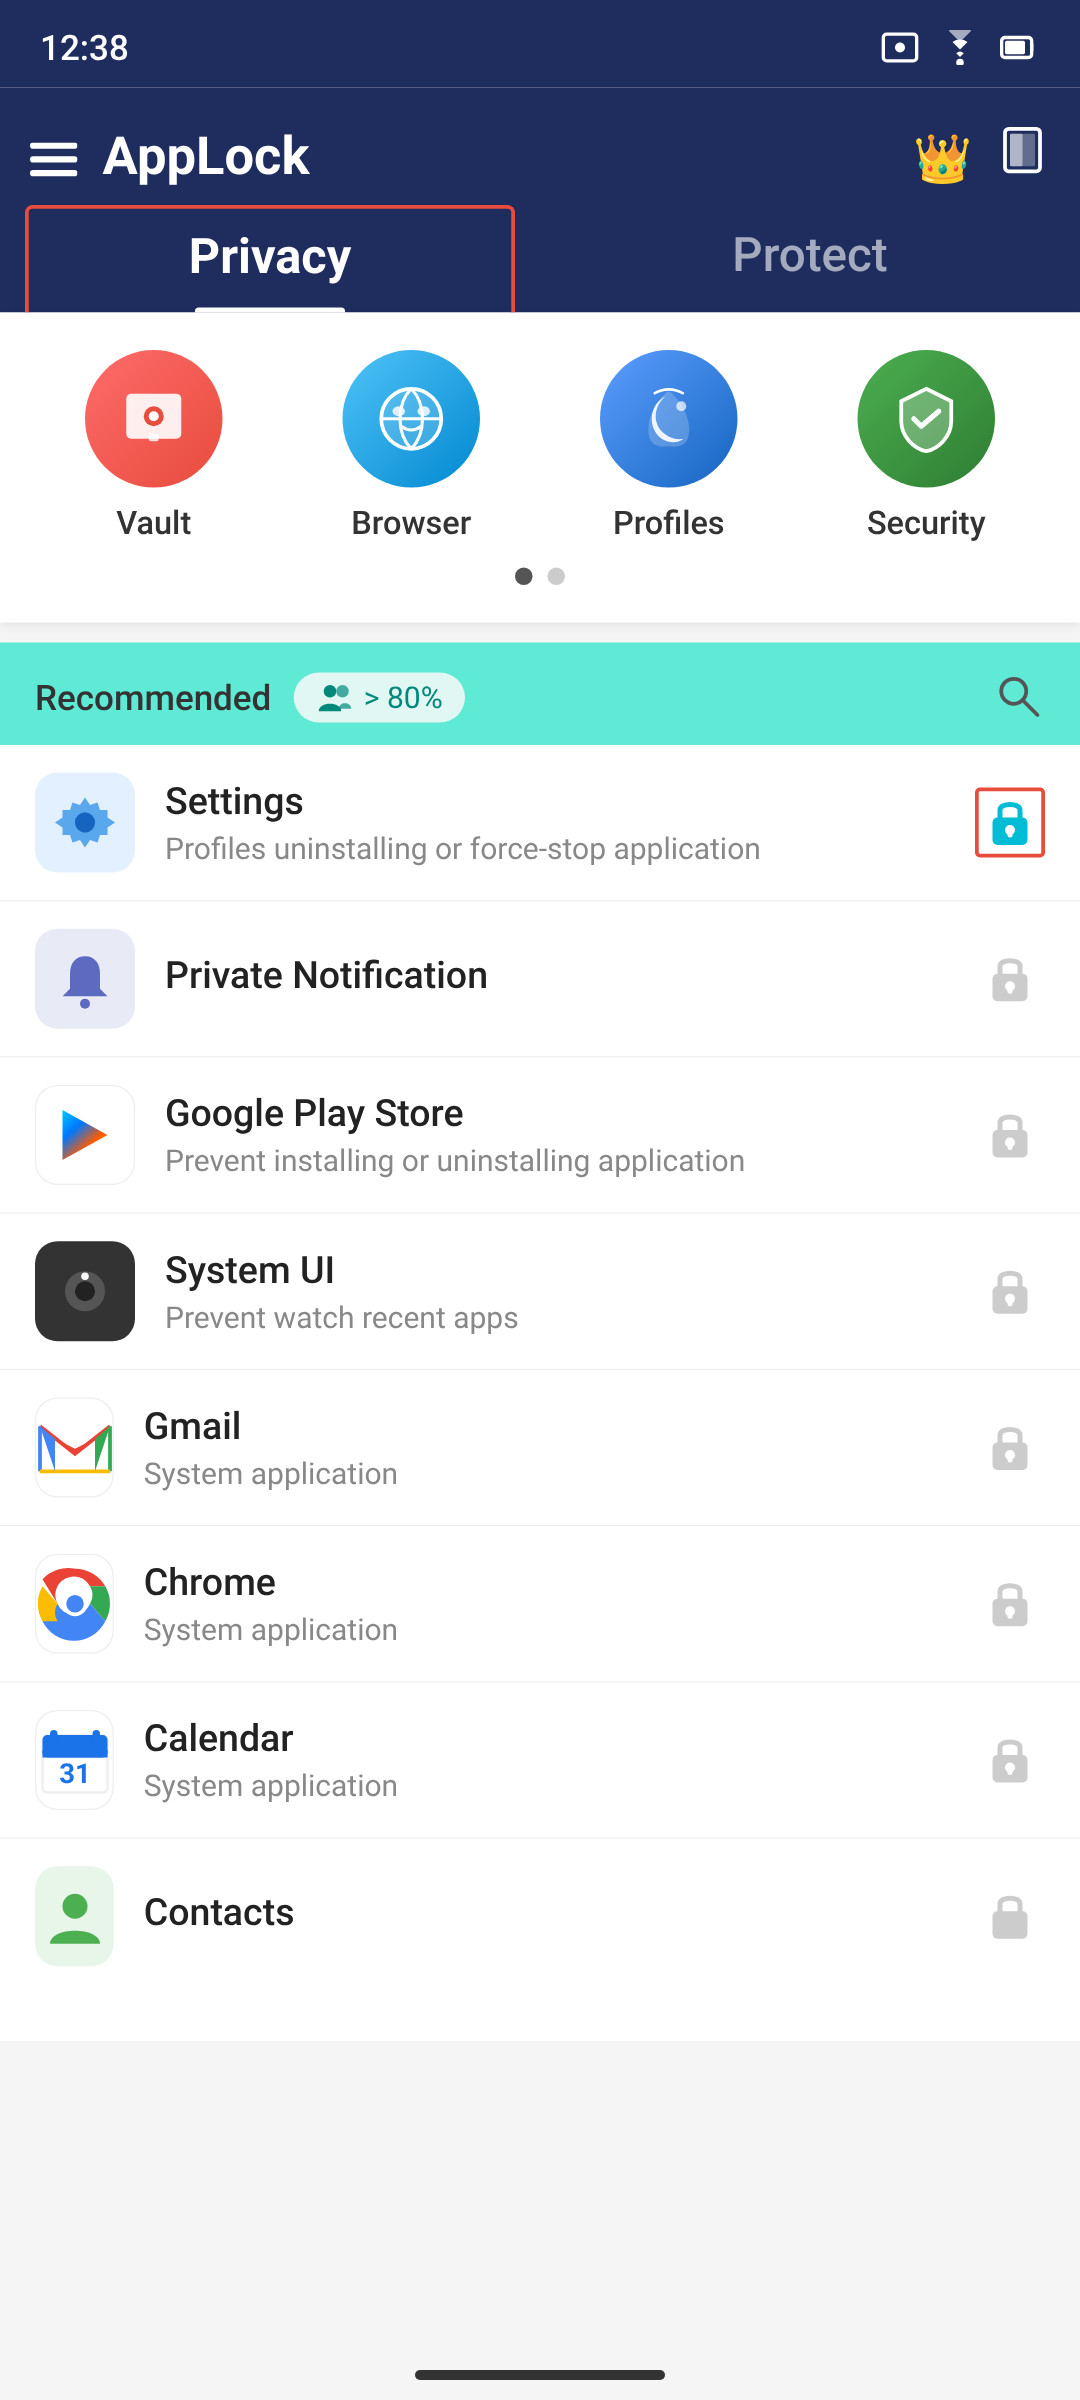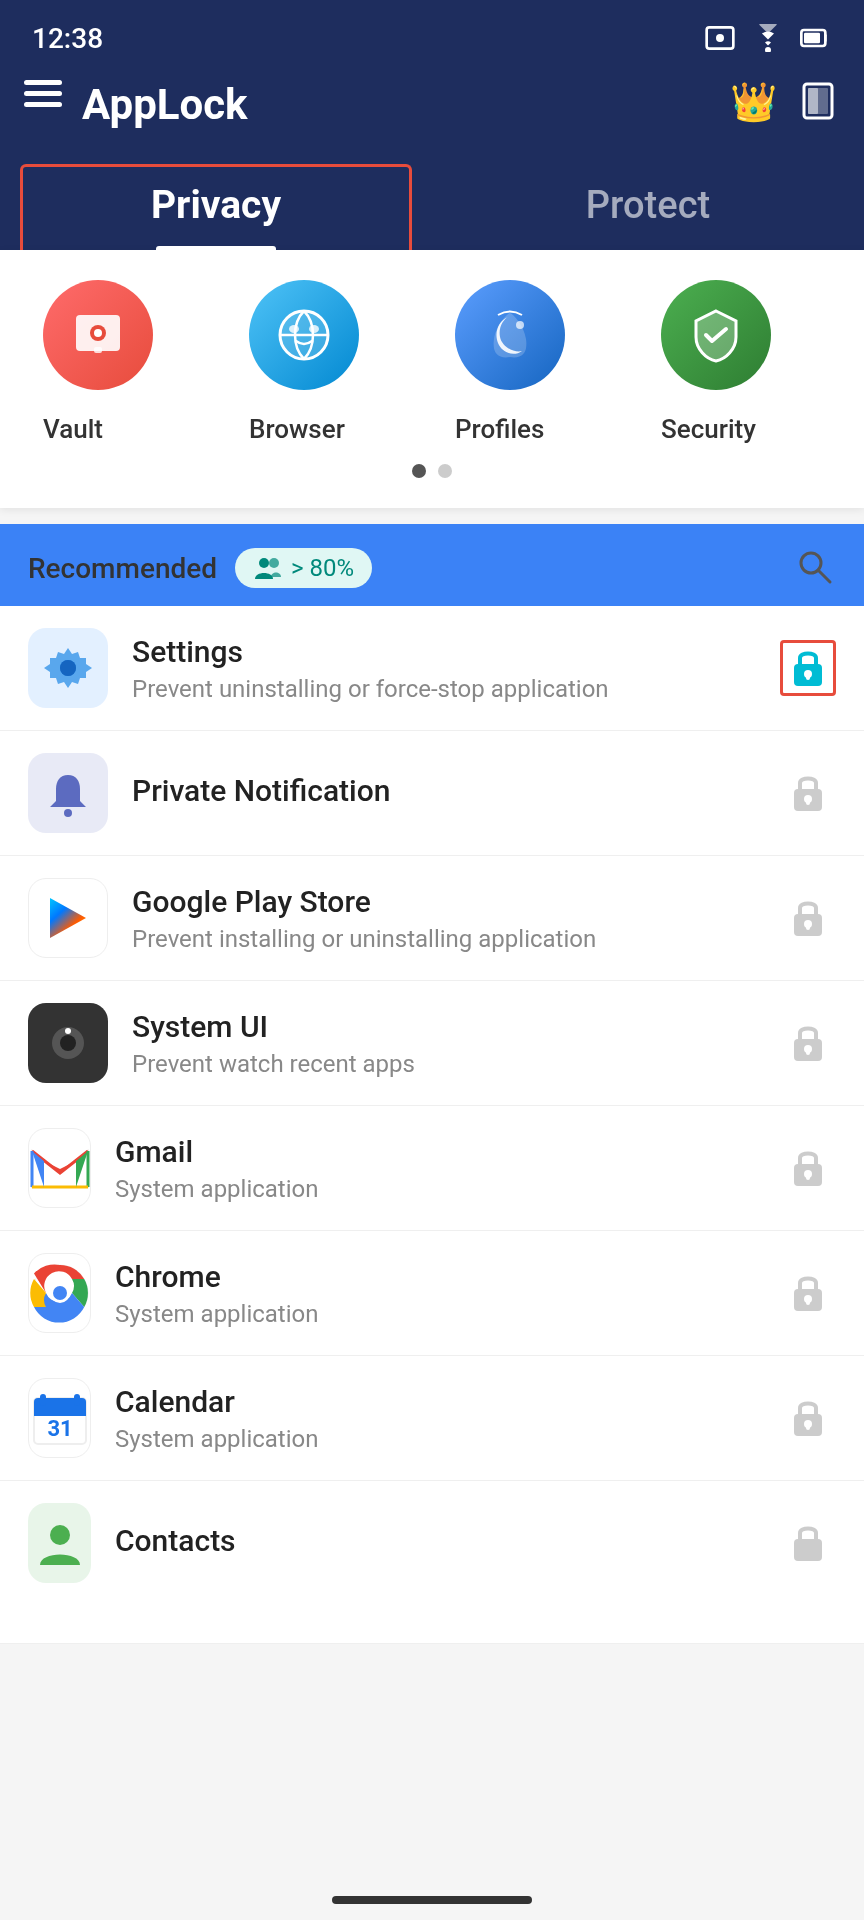--- a/index.html
+++ b/index.html
@@ -31,21 +31,21 @@
       align-items: center;
     }
     .status-icons svg {
       fill: white;
     }
 
     
     .app-bar {
       background: #1e2d5e;
       display: flex;
-      align-items: flex-start;
+      align-items: flex-end;
       padding: 10px 24px 10px 24px;
       height: 90px;
       gap: 20px;
     }
     .hamburger-icon {
       color: white;
       font-size: 30px;
       cursor: pointer;
     }
     .app-title {
@@ -121,21 +121,22 @@
       box-shadow: 0 2px 8px rgba(0,0,0,0.08);
     }
     .feature-row {
       display: flex;
       justify-content: space-around;
       align-items: flex-start;
     }
     .feature-item {
       display: flex;
       flex-direction: column;
-      gap: 24px;
+      align-items: center;
+      gap: 14px;
       cursor: pointer;
       width: 160px;
     }
     .feature-icon-circle {
       width: 110px;
       height: 110px;
       border-radius: 50%;
       display: flex;
       align-items: center;
       justify-content: center;
@@ -179,21 +180,21 @@
     }
     .dot.active { background: #555; }
     .dot.inactive { background: #ccc; }
 
     
     .recommended-header {
       display: flex;
       align-items: center;
       justify-content: space-between;
       padding: 20px 28px 14px;
-      background: #3b82f6;
+      background: #5eead4;
     }
     .recommended-left {
       display: flex;
       align-items: center;
       gap: 18px;
     }
     .recommended-label {
       font-size: 28px;
       color: #333;
       font-weight: 500;
@@ -464,21 +465,21 @@
   <div class="app-item">
     <div class="settings-app-icon">
       <svg width="52" height="52" viewBox="0 0 52 52" fill="none">
         <circle cx="26" cy="26" r="8" fill="#1565c0"></circle>
         <path d="M26 6 L30 12 L36 10 L38 16 L44 16 L44 22 L50 26 L44 30 L44 36 L38 36 L36 42 L30 40 L26 46 L22 40 L16 42 L14 36 L8 36 L8 30 L2 26 L8 22 L8 16 L14 16 L16 10 L22 12 Z" fill="#1e88e5" opacity="0.7"></path>
         <circle cx="26" cy="26" r="8" fill="#1565c0"></circle>
       </svg>
     </div>
     <div class="app-info">
       <div class="app-name">Settings</div>
-      <div class="app-desc">Prevent uninstalling or force-stop application</div>
+      <div class="app-desc">Profiles uninstalling or force-stop application</div>
     </div>
     <div class="lock-icon active">
       <svg width="36" height="44" viewBox="0 0 36 44" fill="none">
         <rect x="4" y="18" width="28" height="22" rx="4" fill="#00bcd4"></rect>
         <path d="M10 18 L10 12 C10 6 26 6 26 12 L26 18" stroke="#00bcd4" stroke-width="4" fill="none" stroke-linecap="round"></path>
         <circle cx="18" cy="28" r="4" fill="white"></circle>
         <rect x="16" y="28" width="4" height="6" rx="2" fill="white"></rect>
       </svg>
     </div>
   </div>

